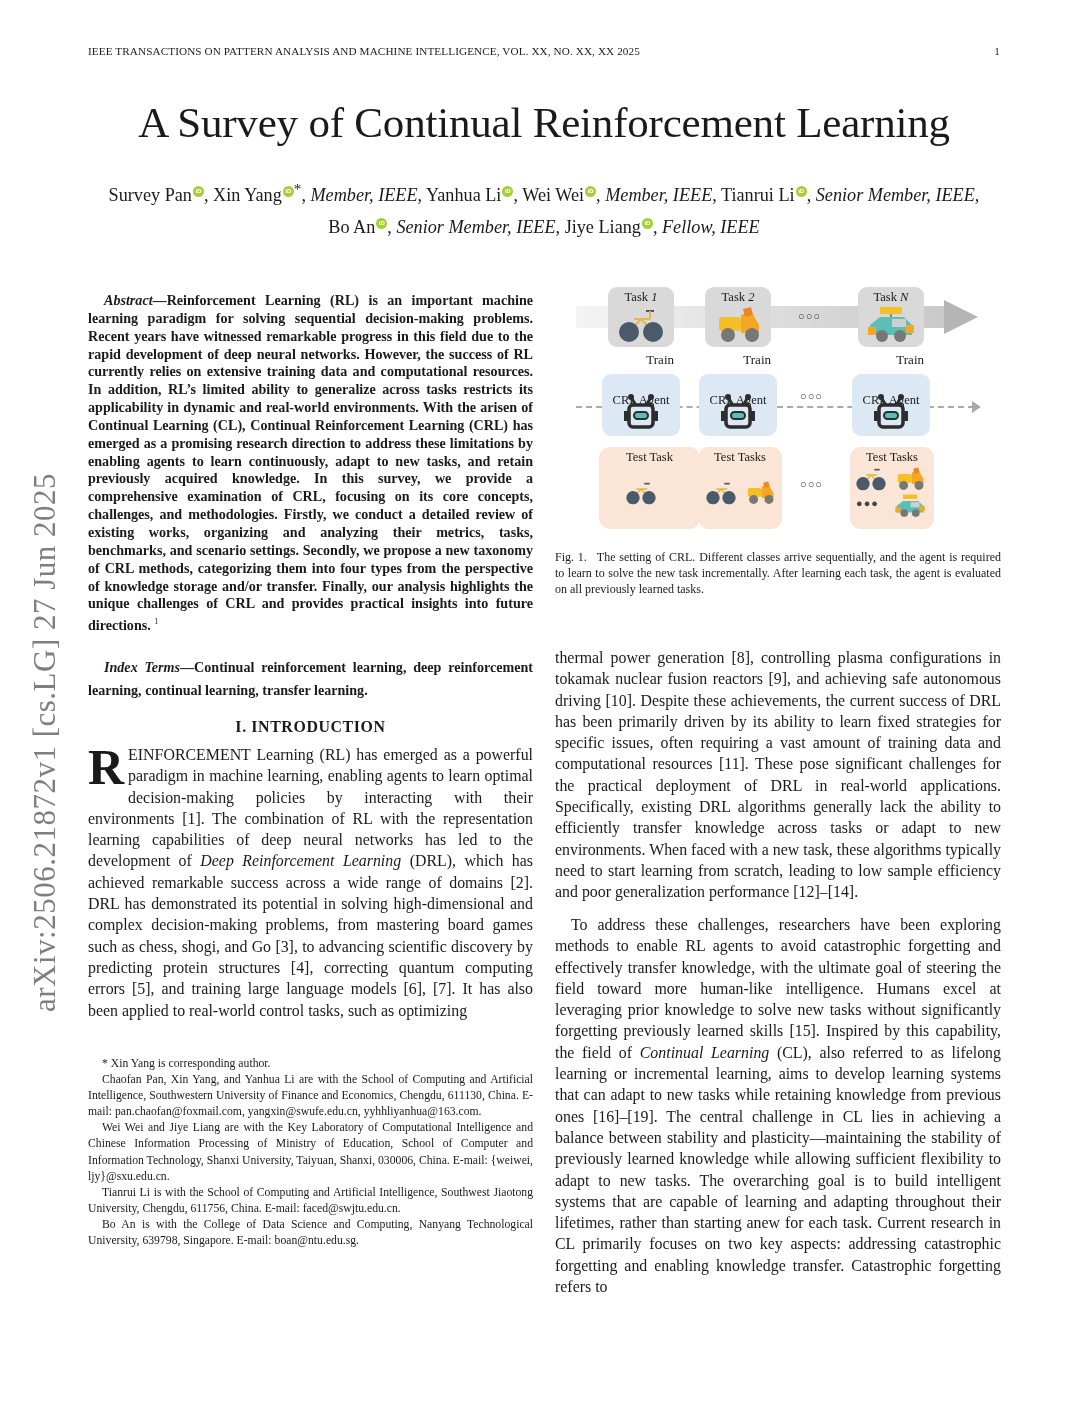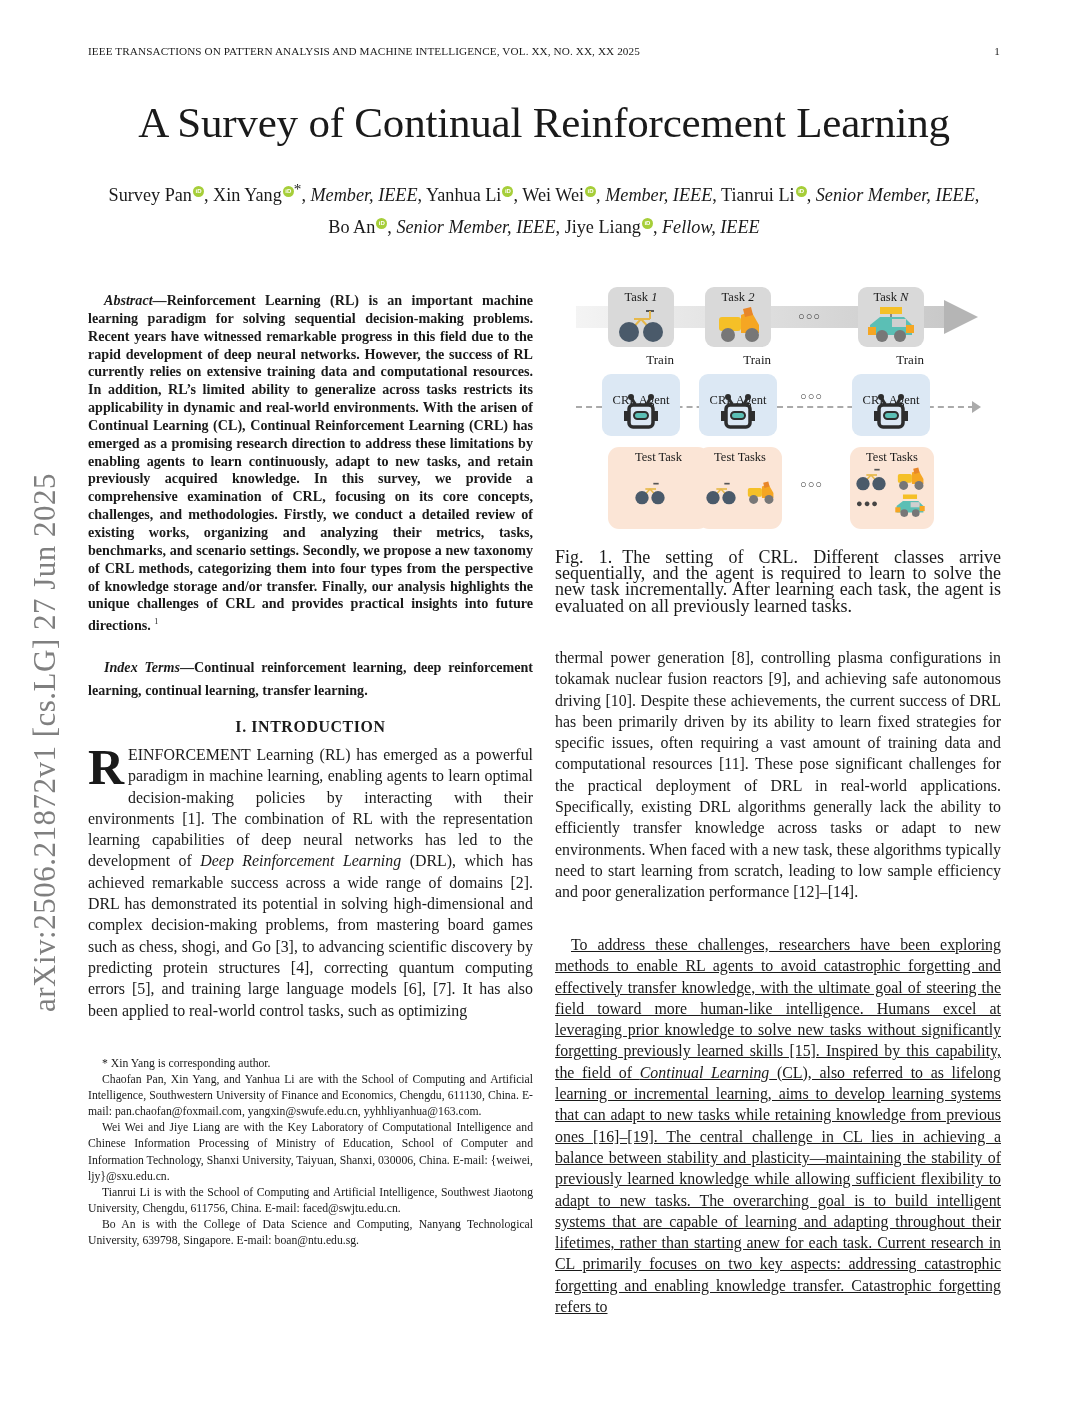--- a/index.html
+++ b/index.html
@@ -26,38 +26,38 @@
   .section-heading { position: absolute; top: 718px; left: 88px; width: 445px; text-align: center; font-size: 15.9px; letter-spacing: 0.6px; }
 
   .intro-p1 { top: 744px; }
   .dropcap { float: left; font-size: 50px; line-height: 38px; font-weight: bold; margin: 4px 4px 0 0; height: 40px; }
 
   .footnotes { position: absolute; top: 1056px; left: 88px; width: 445px; font-size: 11.7px; line-height: 16.1px; text-align: justify; }
   .footnotes p { text-indent: 14px; }
   .footnotes sup { font-size: 7px; }
 
   .right-p1 { top: 647px; }
-  .right-p2 { top: 934px; text-indent: 16px; text-decoration: underline; }
+  .right-p2 { top: 914px; text-indent: 16px; }
 
   
   .figure { position: absolute; top: 286px; left: 568px; width: 420px; height: 245px; }
   .flow-arrow { position: absolute; left: 8px; top: 20px; width: 368px; height: 22px; background: linear-gradient(to right, #f4f4f4, #c9c9c9); }
   .flow-arrow-head { position: absolute; left: 376px; top: 14px; width: 0; height: 0; border-top: 17px solid transparent; border-bottom: 17px solid transparent; border-left: 34px solid #b5b5b5; }
   .task-card { position: absolute; top: 1px; width: 66px; height: 60px; background: #d9d9d9; border-radius: 9px; text-align: center; font-size: 12.5px; padding-top: 3px; }
   .task-card i { font-style: italic; }
   .task-icon { position: absolute; left: 8px; top: 20px; width: 50px; height: 36px; }
   .train-label { position: absolute; top: 66px; width: 66px; text-align: right; font-size: 13px; }
   .agent-dash { position: absolute; left: 8px; top: 120px; width: 398px; border-top: 2px dashed #aaaaaa; }
   .agent-dash-head { position: absolute; left: 404px; top: 115px; border-top: 6px solid transparent; border-bottom: 6px solid transparent; border-left: 9px solid #aaaaaa; }
   .agent-card { position: absolute; top: 88px; width: 78px; height: 62px; background: #dce8f4; border-radius: 9px; text-align: center; font-size: 12.5px; padding-top: 19px; }
   .agent-icon { position: absolute; left: 22px; top: 20px; width: 34px; height: 38px; }
   .test-card { position: absolute; top: 161px; height: 82px; background: #fbe5d6; border-radius: 11px; text-align: center; font-size: 12.5px; padding-top: 3px; }
   .ellipsis { position: absolute; font-size: 11px; letter-spacing: 1px; color: #333; }
 
-  .fig-caption { position: absolute; top: 549px; left: 555px; width: 446px; font-size: 18px; line-height: 16.2px; text-align: justify; }
+  .fig-caption { position: absolute; top: 549px; left: 555px; width: 446px; font-size: 12px; line-height: 16.2px; text-align: justify; }
   .fig-caption .fig-label { margin-right: 10px; }
 </style>
 </head>
 <body>
 
 <div class="running-header">
   <span>IEEE TRANSACTIONS ON PATTERN ANALYSIS AND MACHINE INTELLIGENCE, VOL. XX, NO. XX, XX 2025</span>
   <span>1</span>
 </div>
 
@@ -177,21 +177,21 @@
       <line x1="23" y1="10" x2="27" y2="3" stroke="#2d2d2d" stroke-width="3"></line>
       <circle cx="7" cy="3" r="3" fill="#2d2d2d"></circle>
         <circle cx="27" cy="3" r="3" fill="#2d2d2d"></circle>
       <rect x="5" y="11" width="24" height="22" rx="4" fill="none" stroke="#2d2d2d" stroke-width="3.5"></rect>
       <rect x="0" y="17" width="4" height="10" fill="#2d2d2d"></rect>
         <rect x="30" y="17" width="4" height="10" fill="#2d2d2d"></rect>
       <rect x="10" y="18" width="14" height="7" rx="3.5" fill="#5bbfb5" stroke="#2d2d2d" stroke-width="2"></rect>
     </svg>
   </div>
 
-  <div class="test-card" style="left: 31px; width: 101px; margin-left: 9px;">
+  <div class="test-card" style="left: 31px; width: 101px;">
     <span>Test Task</span>
     <svg style="position:absolute; left:25px; top:34px; width:34px; height:24px;" viewBox="0 0 50 36">
       <line x1="14" y1="24" x2="25" y2="12" stroke="#e6b84a" stroke-width="2.5"></line>
       <line x1="25" y1="12" x2="36" y2="24" stroke="#e6b84a" stroke-width="2.5"></line>
       <line x1="18" y1="12" x2="34" y2="12" stroke="#e6b84a" stroke-width="2.5"></line>
       <line x1="30" y1="4" x2="38" y2="4" stroke="#555" stroke-width="2.5"></line>
       <circle cx="13" cy="25" r="10" fill="#4a5a6a"></circle>
         <circle cx="37" cy="25" r="10" fill="#4a5a6a"></circle>
     </svg>
   </div>

